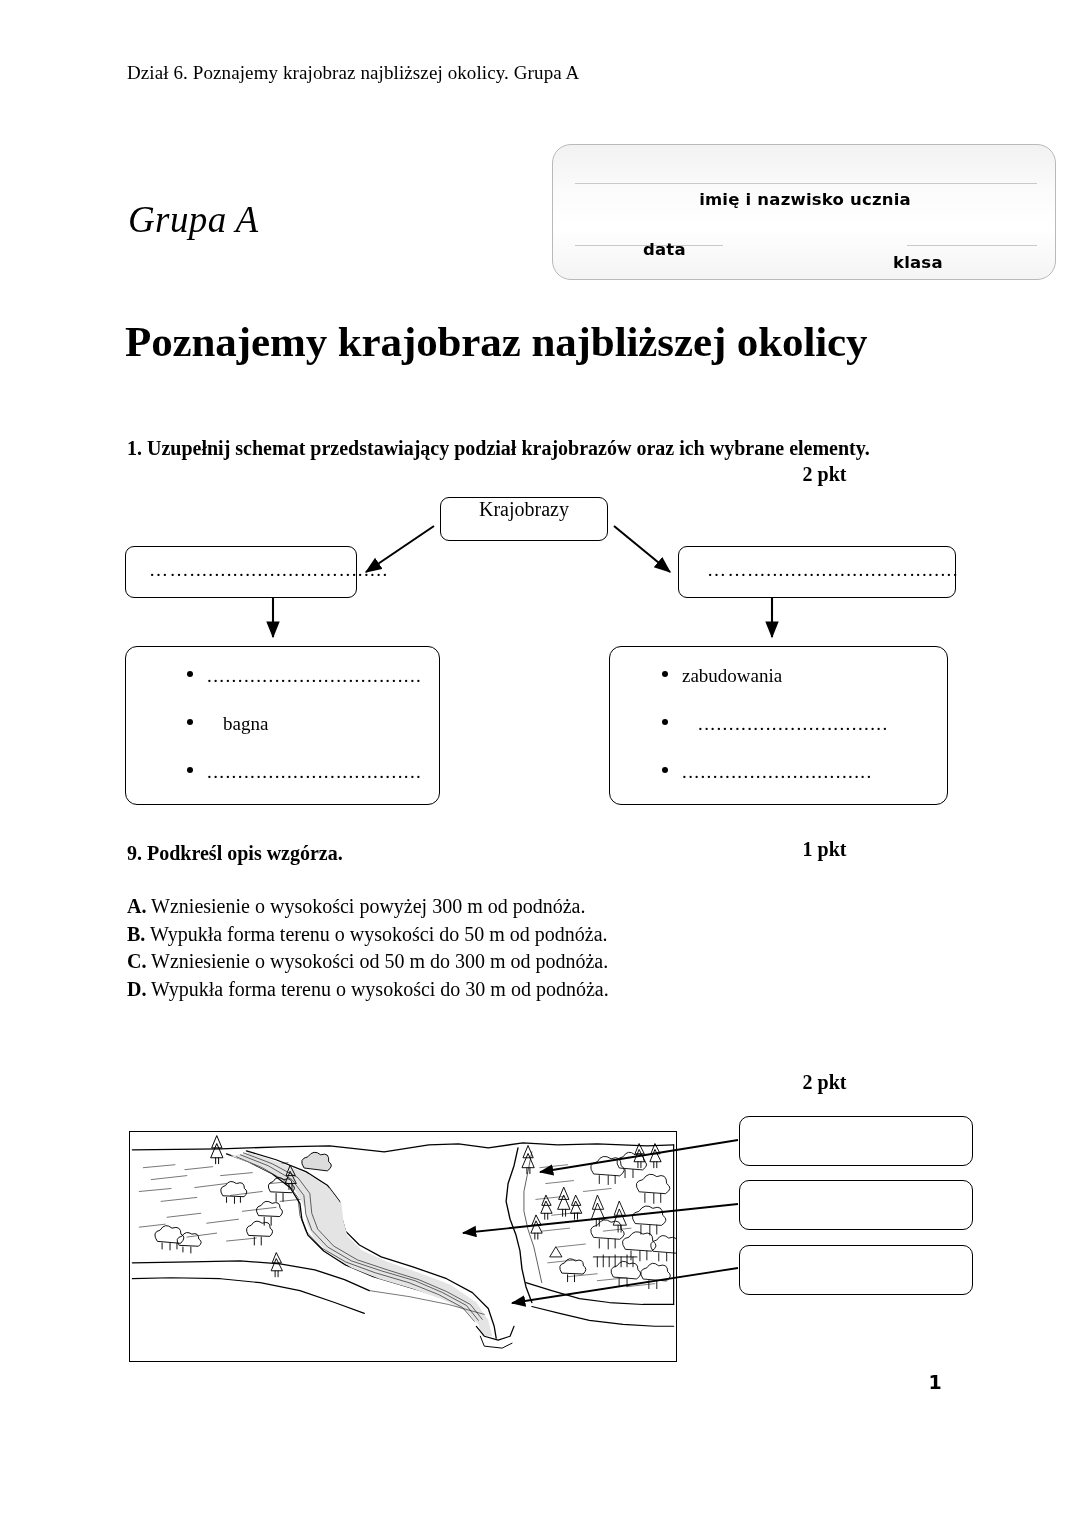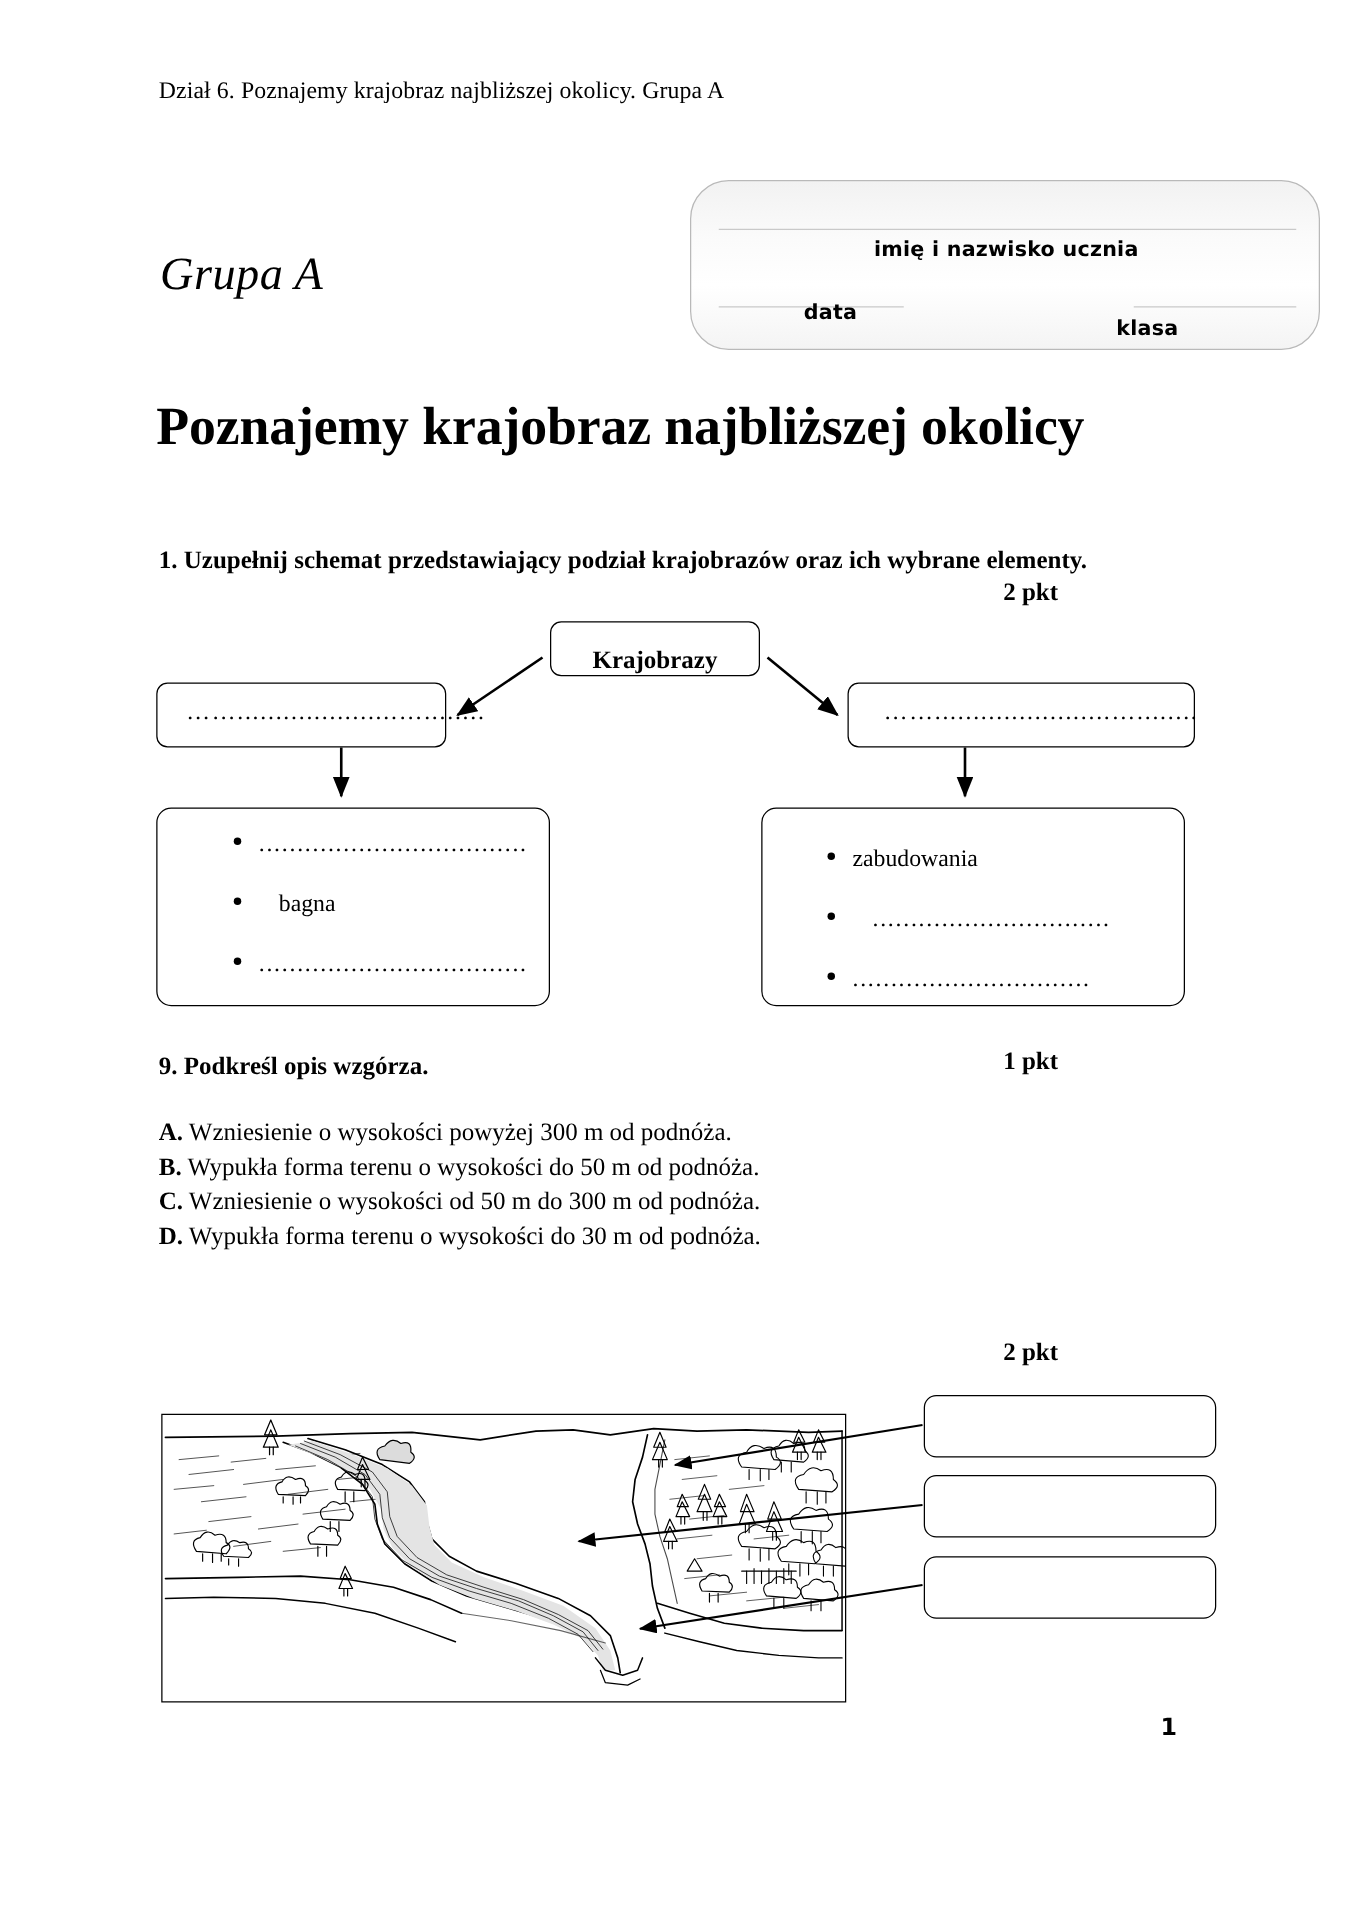--- a/index.html
+++ b/index.html
@@ -32,21 +32,21 @@
   }
 
   
   .info-card {
     position: absolute;
     left: 552px;
     top: 144px;
     width: 504px;
     height: 136px;
     border: 1.6px solid #b9b9b9;
-    border-radius: 31px;
+    border-radius: 19px;
     background: linear-gradient(180deg,#f2f2f2 0%, #fbfbfb 35%, #ffffff 62%, #f4f4f4 100%);
     box-sizing: border-box;
   }
   .info-rule {
     position: absolute;
     height: 0;
     border-top: 1.4px solid #c9c9c9;
   }
   .rule-name  { left: 22px;  top: 38px;  width: 462px; }
   .rule-data  { left: 22px;  top: 100px; width: 148px; }
@@ -113,22 +113,22 @@
 
   .node {
     position: absolute;
     border: 1.8px solid #000;
     border-radius: 12px;
     background: #fff;
     box-sizing: border-box;
   }
   .node-root {
     left: 440px; top: 497px; width: 168px; height: 44px;
-    display: flex; align-items: flex-end; justify-content: center;
-    font-size: 20px; font-weight: bold; border-radius: 9px;
+    display: flex; align-items: flex-start; justify-content: center;
+    font-size: 20px; font-weight: normal; border-radius: 9px;
   }
   .node-blank-l { left: 125px; top: 546px; width: 232px; height: 52px; border-radius: 9px; }
   .node-blank-r { left: 678px; top: 546px; width: 278px; height: 52px; border-radius: 9px; }
 
   .dots-line {
     position: absolute;
     font-size: 19px;
     letter-spacing: 1.4px;
     white-space: nowrap;
     color: #000;
@@ -146,21 +146,21 @@
     font-size: 19px;
     white-space: nowrap;
   }
   .bullet-dot {
     width: 6px; height: 6px; border-radius: 50%;
     background: #000; display: inline-block;
     margin-right: 14px; flex: 0 0 auto;
     position: relative; top: -5px;
   }
   .node-list-l .bullet-row { left: 61px; }
-  .node-list-r .bullet-row { left: 52px; margin-top: 12px; }
+  .node-list-r .bullet-row { left: 52px; }
   .br-1 { top: 18px; }
   .br-2 { top: 66px; gap: 16px; }
   .br-3 { top: 114px; }
   .bullet-row .dots { letter-spacing: 1.4px; }
 
   
   .options { position: absolute; left: 127px; top: 893px; }
   .option {
     font-size: 20px;
     line-height: 27.5px;

